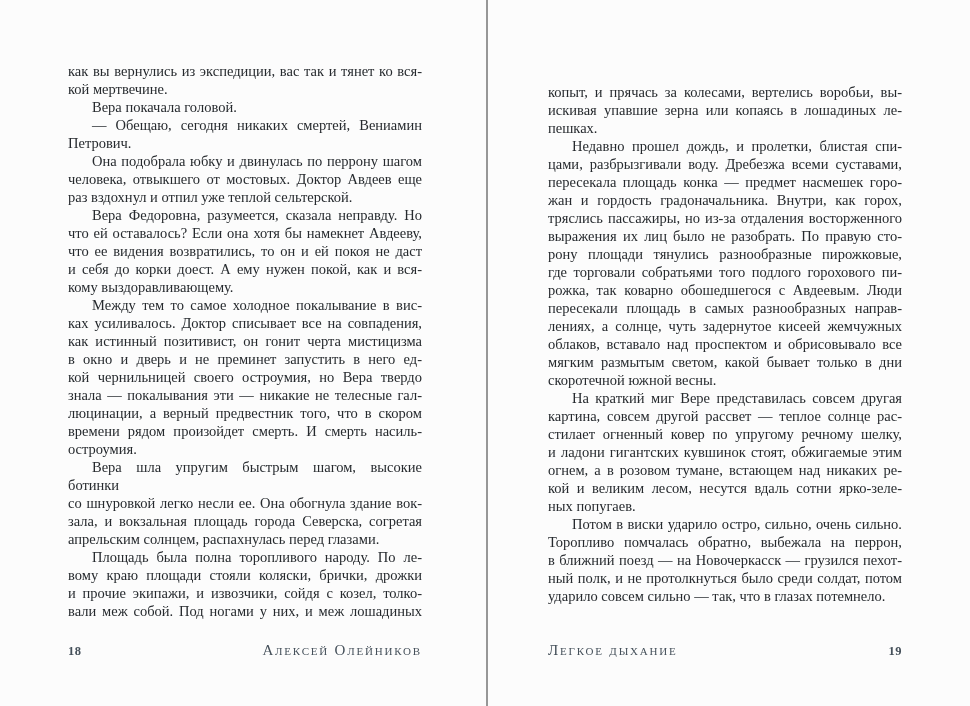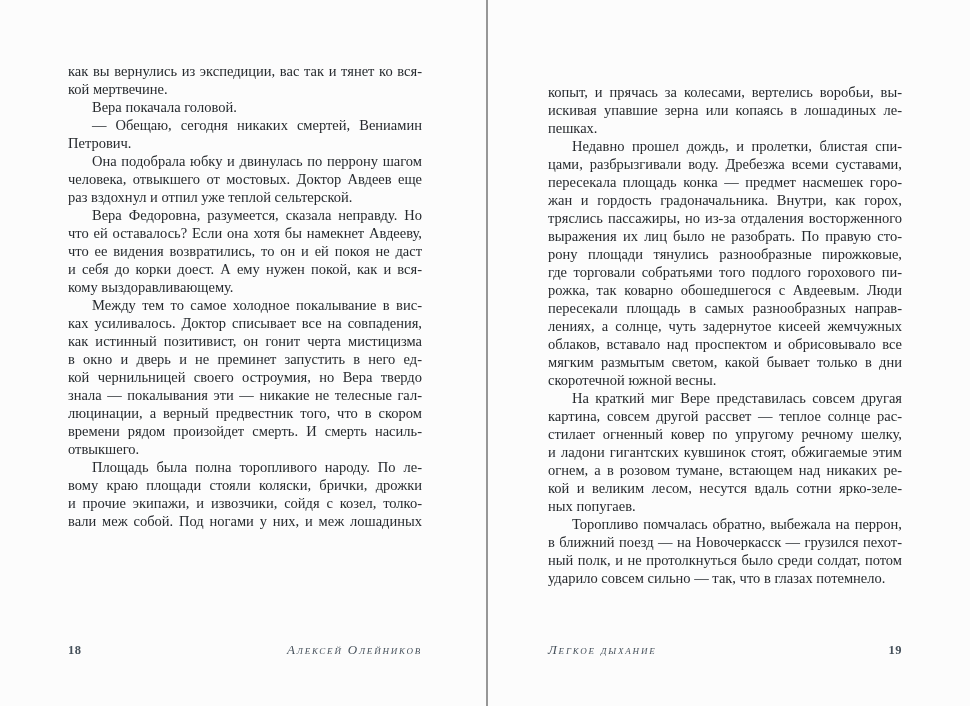--- a/index.html
+++ b/index.html
@@ -67,23 +67,22 @@
   }
   .page.left  .footer { left: 68px; }
   .page.right .footer { left: 63px; }
   .page-num {
     font-size: 12.5px;
     font-weight: 700;
     letter-spacing: 0.5px;
   }
   .running-head {
     font-variant: small-caps;
-    font-size: 13px;
+    font-size: 15px;
     letter-spacing: 1.8px;
-    font-style: italic;
   }
 </style>
 </head>
 <body>
 
 <div class="spread">
 
   <div class="page left">
     <div class="page-text">
         <div class="para">
@@ -111,21 +110,27 @@
         </div>
         <div class="para indent">
           <div class="line">Между тем то самое холодное покалывание в вис-</div>
           <div class="line">ках усиливалось. Доктор списывает все на совпадения,</div>
           <div class="line">как истинный позитивист, он гонит черта мистицизма</div>
           <div class="line">в окно и дверь и не преминет запустить в него ед-</div>
           <div class="line">кой чернильницей своего остроумия, но Вера твердо</div>
           <div class="line">знала — покалывания эти — никакие не телесные гал-</div>
           <div class="line">люцинации, а верный предвестник того, что в скором</div>
           <div class="line">времени рядом произойдет смерть. И смерть насиль-</div>
-          <div class="line last">отвыкшего.</div>
+          <div class="line last">остроумия.</div>
+        </div>
+        <div class="para indent">
+          <div class="line">Вера шла упругим быстрым шагом, высокие ботинки</div>
+          <div class="line">со шнуровкой легко несли ее. Она обогнула здание вок-</div>
+          <div class="line">зала, и вокзальная площадь города Северска, согретая</div>
+          <div class="line last">апрельским солнцем, распахнулась перед глазами.</div>
         </div>
         <div class="para indent">
           <div class="line">Площадь была полна торопливого народу. По ле-</div>
           <div class="line">вому краю площади стояли коляски, брички, дрожки</div>
           <div class="line">и прочие экипажи, и извозчики, сойдя с козел, толко-</div>
           <div class="line">вали меж собой. Под ногами у них, и меж лошадиных</div>
         </div>
       </div>
     <div class="footer">
       <span class="page-num">18</span>
@@ -161,20 +166,21 @@
         <div class="para indent">
           <div class="line">На краткий миг Вере представилась совсем другая</div>
           <div class="line">картина, совсем другой рассвет — теплое солнце рас-</div>
           <div class="line">стилает огненный ковер по упругому речному шелку,</div>
           <div class="line">и ладони гигантских кувшинок стоят, обжигаемые этим</div>
           <div class="line">огнем, а в розовом тумане, встающем над никаких ре-</div>
           <div class="line">кой и великим лесом, несутся вдаль сотни ярко-зеле-</div>
           <div class="line last">ных попугаев.</div>
         </div>
         <div class="para indent">
+          <div class="line">Потом в виски ударило остро, сильно, очень сильно.</div>
           <div class="line">Торопливо помчалась обратно, выбежала на перрон,</div>
           <div class="line">в ближний поезд — на Новочеркасск — грузился пехот-</div>
           <div class="line">ный полк, и не протолкнуться было среди солдат, потом</div>
           <div class="line last">ударило совсем сильно — так, что в глазах потемнело.</div>
         </div>
       </div>
     <div class="footer">
       <span class="running-head">Легкое дыхание</span>
       <span class="page-num">19</span>
     </div>

